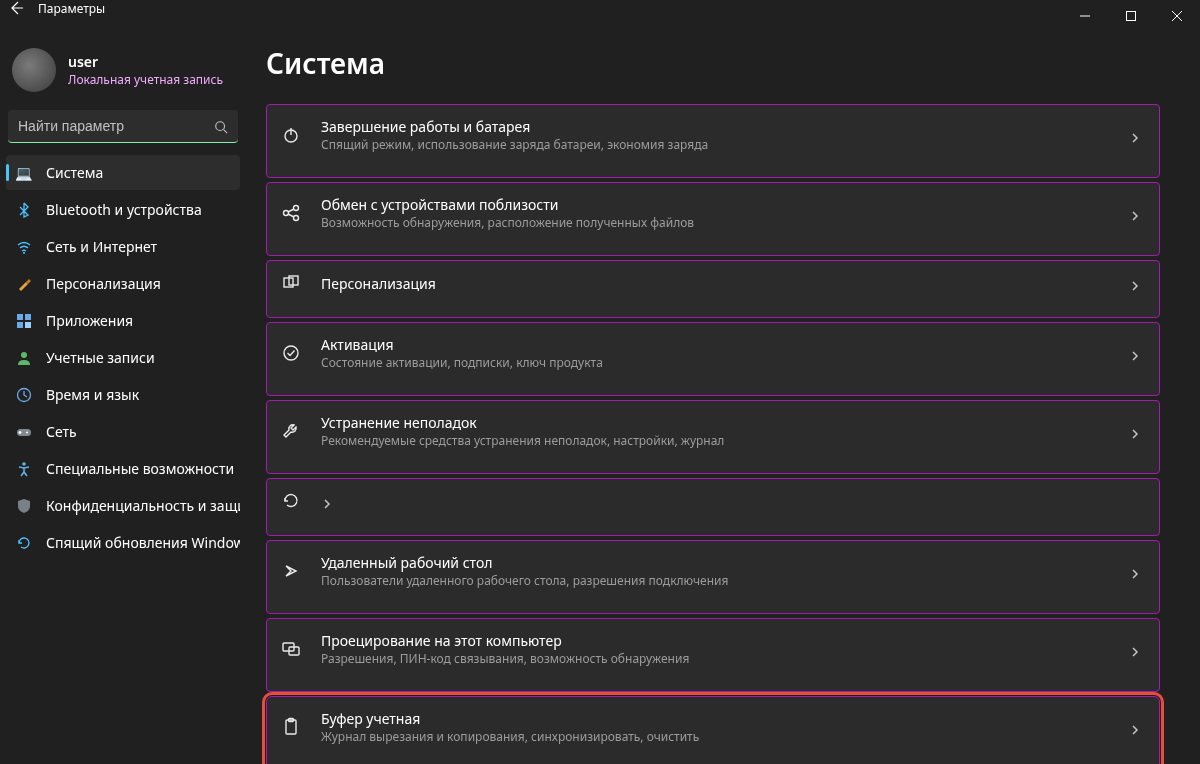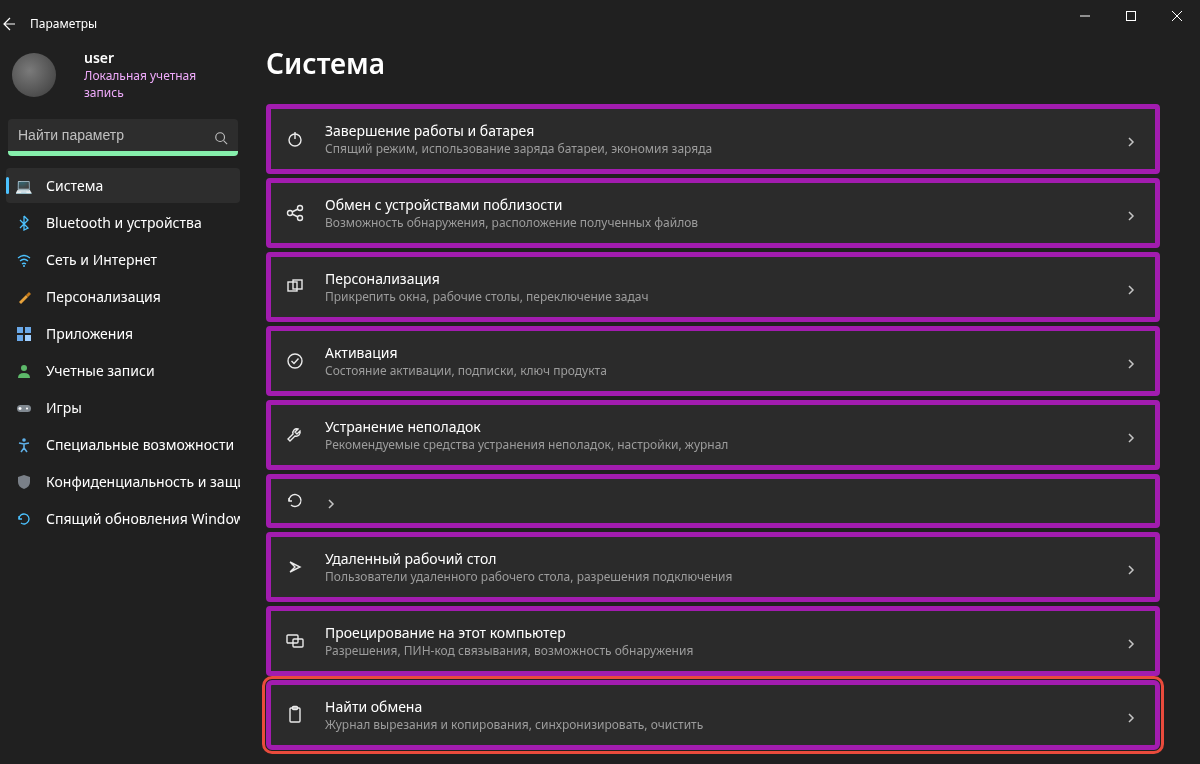--- a/index.html
+++ b/index.html
@@ -8,22 +8,22 @@
   background: #202020;
   color: #ffffff;
   width: 1200px;
   height: 764px;
   overflow: hidden;
   font-size: 14px;
 }
 .titlebar {
   height: 32px;
   display: flex;
-  align-items: flex-end;
-  padding-left: 0;
+  align-items: flex-start;
+  padding-left: 8px;
   position: relative;
 }
 .back-arrow {
   width: 16px;
   height: 16px;
   color: #ffffff;
   display: flex;
   align-items: center;
   margin-right: 14px;
   cursor: pointer;
@@ -53,40 +53,40 @@
 }
 .sidebar {
   width: 246px;
   flex-shrink: 0;
   padding: 10px 4px 0 4px;
 }
 .profile {
   display: flex;
   align-items: center;
   padding: 6px 8px 14px 8px;
-  gap: 28px;
+  gap: 12px;
 }
 .avatar {
   width: 44px;
   height: 44px;
   border-radius: 50%;
   background: radial-gradient(circle at 40% 40%, #7a7a7a, #3a3a3a);
   flex-shrink: 0;
 }
 .profile .username { font-size: 14px; font-weight: 600; }
 .profile .acct { font-size: 12px; color: #f0abfc; }
 .search-wrap {
   position: relative;
   margin: 4px 4px 12px 4px;
 }
 .search {
   width: 100%;
   background: #2d2d2d;
   border: none;
-  border-bottom: 5px solid #86efac;
+  border-bottom: 1px solid #86efac;
   color: #d8d8d8;
   padding: 8px 34px 8px 10px;
   font-size: 14px;
   border-radius: 4px;
   outline: none;
 }
 .search::placeholder { color: #c0c0c0; }
 .search-icon {
   position: absolute;
   right: 10px;
@@ -135,23 +135,23 @@
   overflow-y: auto;
 }
 .page-title {
   font-size: 28px;
   font-weight: 600;
   margin-bottom: 22px;
   margin-top: 6px;
 }
 .card {
   background: #2b2b2b;
-  border: 5px solid #a21caf;
+  border: 1px solid #a21caf;
   border-radius: 4px;
-  padding: 12px 18px 12px 14px;
+  padding: 12px 18px 24px 14px;
   display: flex;
   align-items: center;
   gap: 20px;
   cursor: pointer;
   margin-bottom: 4px;
 }
 .card.highlight {
   outline: 3px solid #e94b3c;
   outline-offset: 1px;
   border-radius: 6px;
@@ -267,27 +267,36 @@
           <span class="nav-icon">
             <svg viewBox="0 0 16 16" width="16" height="16" fill="none" stroke="none" stroke-width="1.3">
               <circle cx="8" cy="5" r="3" fill="#5db96a"></circle>
               <path d="M2 15 Q2 10 8 10 Q14 10 14 15 Z" fill="#5db96a"></path>
             </svg>
           </span>
           <span>Учетные записи</span>
         </div>
         <div class="nav-item">
           <span class="nav-icon">
+            <svg viewBox="0 0 16 16" width="16" height="16" fill="none" stroke="#6aa8e8" stroke-width="1.3">
+              <circle cx="8" cy="8" r="6.5" stroke="#6aa8e8"></circle>
+              <path d="M8 4 V8 L11 10" stroke="#6aa8e8"></path>
+            </svg>
+          </span>
+          <span>Время и язык</span>
+        </div>
+        <div class="nav-item">
+          <span class="nav-icon">
             <svg viewBox="0 0 16 16" width="16" height="16" fill="none" stroke="none" stroke-width="1.3">
               <rect x="1" y="5" width="14" height="7" rx="3.5" fill="#808890"></rect>
               <circle cx="11" cy="8.5" r="1" fill="#fff"></circle>
               <path d="M4 7 V10 M2.5 8.5 H5.5" stroke="#fff"></path>
             </svg>
           </span>
-          <span>Игры</span>
+          <span>Сеть</span>
         </div>
         <div class="nav-item">
           <span class="nav-icon">
             <svg viewBox="0 0 16 16" width="16" height="16" fill="none" stroke="none" stroke-width="1.3">
               <circle cx="8" cy="3" r="1.8" fill="#5fb0e8"></circle>
               <path d="M3 6 L8 7 L13 6 M8 7 V11 L5 15 M8 11 L11 15" stroke="#5fb0e8" stroke-width="1.6"></path>
             </svg>
           </span>
           <span>Специальные возможности</span>
         </div>
@@ -349,21 +358,20 @@
         </div>
         <div class="card">
           <div class="card-icon">
             <svg viewBox="0 0 20 20" width="20" height="20" fill="none" stroke="#eaeaea" stroke-width="1.4">
               <rect x="3" y="5" width="9" height="9"></rect>
               <rect x="8" y="3" width="9" height="9"></rect>
             </svg>
           </div>
           <div class="card-body">
             <div class="card-title">Персонализация</div>
-            <div class="card-sub">Прикрепить окна, рабочие столы, переключение задач</div>
           </div>
           <div class="chev"><svg viewBox="0 0 12 12" fill="none" stroke="currentColor" stroke-width="1.5">
               <path d="M4 2 L8 6 L4 10"></path>
             </svg></div>
         </div>
         <div class="card">
           <div class="card-icon">
             <svg viewBox="0 0 20 20" width="20" height="20" fill="none" stroke="#eaeaea" stroke-width="1.4">
               <circle cx="10" cy="10" r="7"></circle>
               <path d="M6.5 10 L9 12.5 L13.5 7.5"></path>
@@ -432,21 +440,21 @@
             </svg></div>
         </div>
         <div class="card highlight">
           <div class="card-icon">
             <svg viewBox="0 0 20 20" width="20" height="20" fill="none" stroke="#eaeaea" stroke-width="1.4">
               <rect x="5" y="3" width="10" height="14" rx="1"></rect>
               <rect x="7.5" y="1.5" width="5" height="3" rx="1"></rect>
             </svg>
           </div>
           <div class="card-body">
-            <div class="card-title">Найти обмена</div>
+            <div class="card-title">Буфер учетная</div>
             <div class="card-sub">Журнал вырезания и копирования, синхронизировать, очистить</div>
           </div>
           <div class="chev"><svg viewBox="0 0 12 12" fill="none" stroke="currentColor" stroke-width="1.5">
               <path d="M4 2 L8 6 L4 10"></path>
             </svg></div>
         </div>
       </div>
   </div>
 </div>
 

